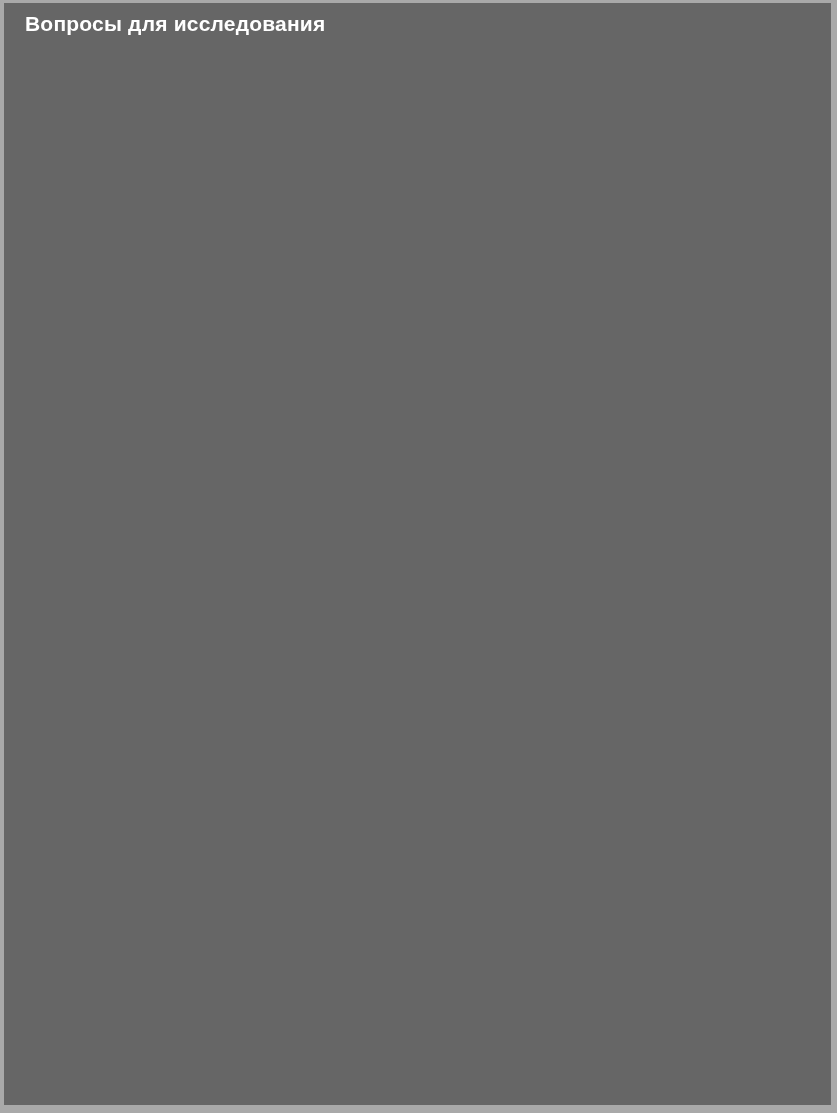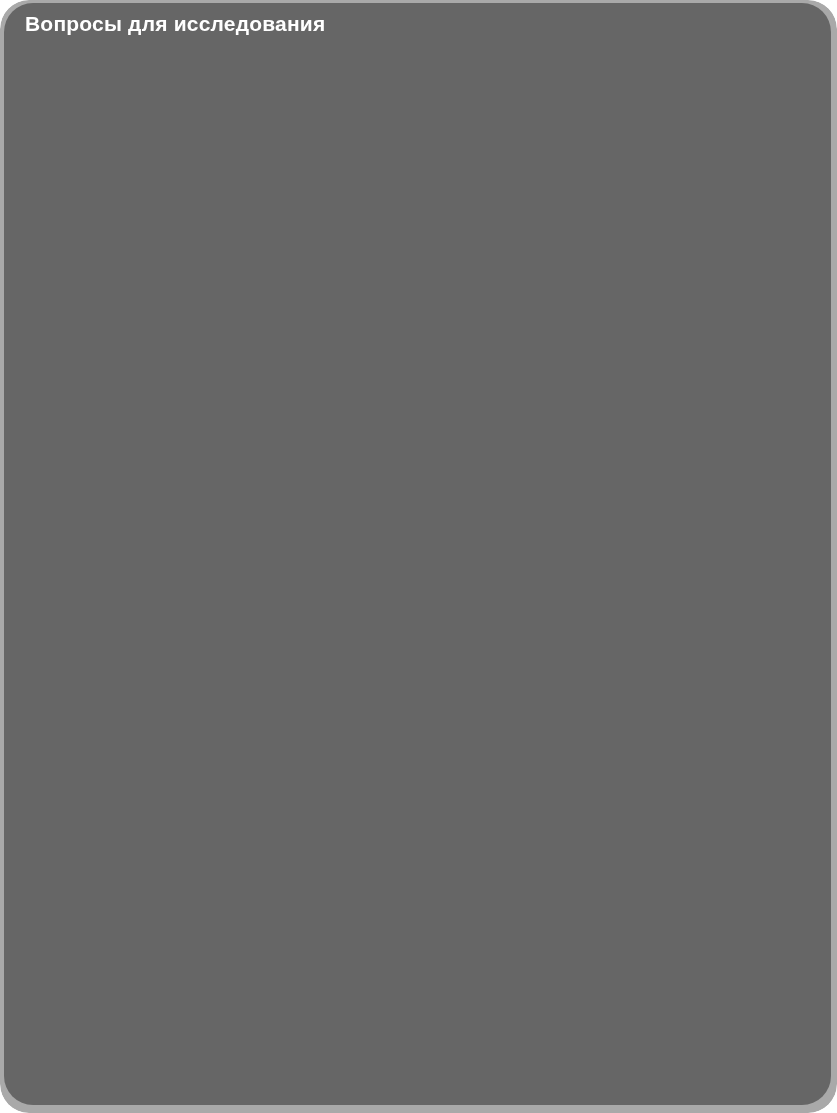--- a/index.html
+++ b/index.html
@@ -1,20 +1,20 @@
 <!DOCTYPE html>
 <html style="--canvas-bg: #a9a9a9; --slide-bg: #666666; --title-color: #ffffff;"><head>
 <meta charset="utf-8">
 <style>
   :root {
     --canvas-bg: #a9a9a9;
     --slide-bg: #666666;
     --title-color: #ffffff;
   }
-  * { margin: 0; padding: 0; box-sizing: border-box; border-radius: 29px; }
+  * { margin: 0; padding: 0; box-sizing: border-box; }
   html, body {
     width: 837px;
     height: 1113px;
     font-family: "Liberation Sans", "DejaVu Sans", sans-serif;
     overflow: hidden;
   }
   .canvas {
     position: relative;
     width: 837px;
     height: 1113px;

